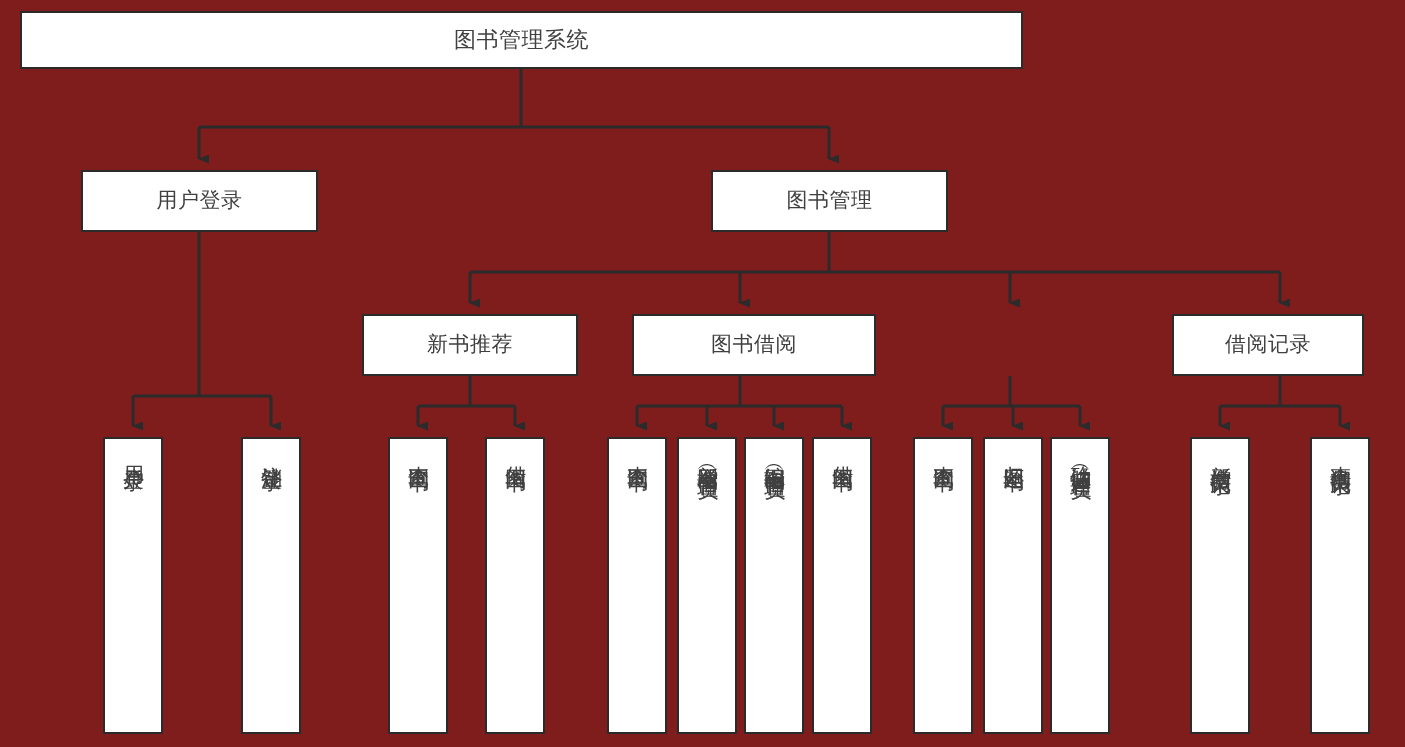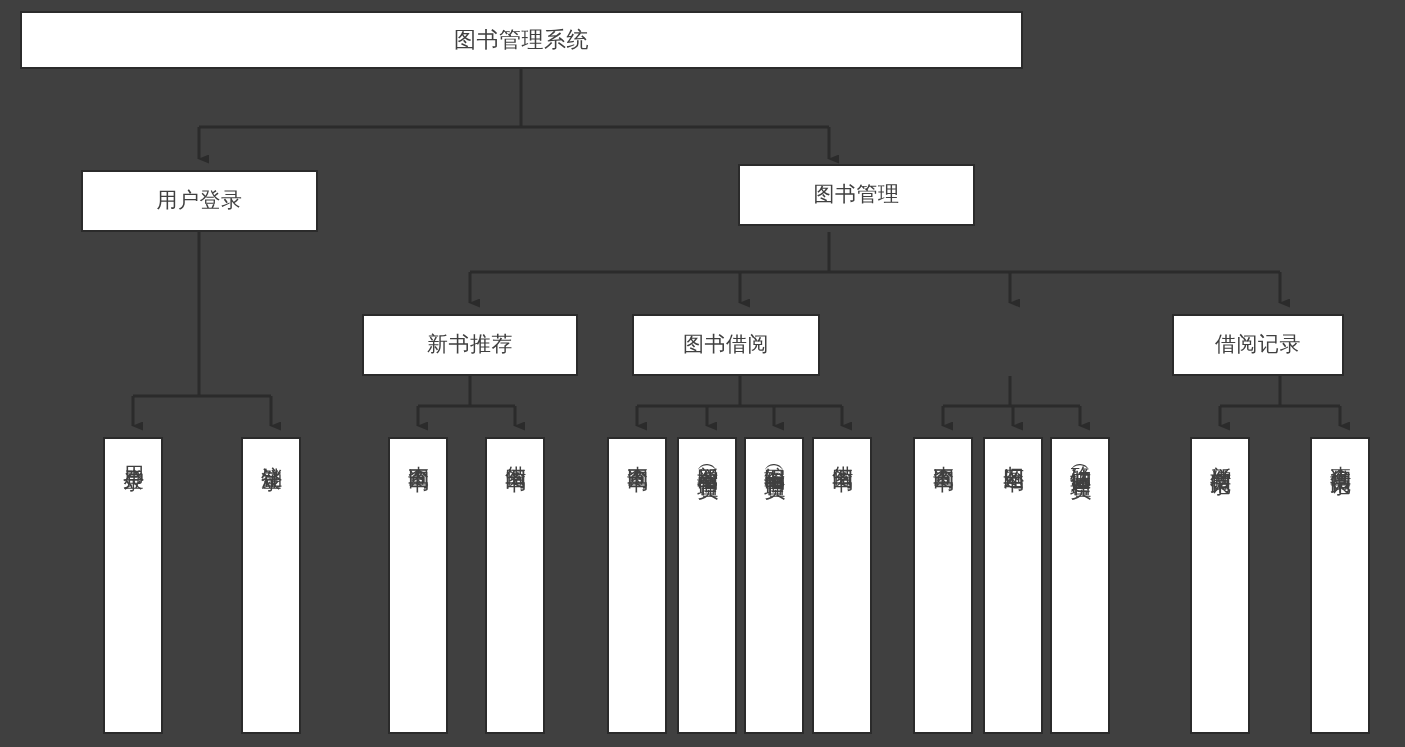--- a/index.html
+++ b/index.html
@@ -7,21 +7,21 @@
     padding: 0;
     background: #ffffff;
   }
   body {
     font-family: "DejaVu Sans", "Liberation Sans", sans-serif;
   }
   #canvas {
     position: relative;
     width: 1405px;
     height: 747px;
-    background: #404040;
+    background: #7f1d1d;
     overflow: hidden;
     text-decoration: underline;
   }
   #wires {
     position: absolute;
     left: 0;
     top: 0;
     width: 1405px;
     height: 747px;
   }
@@ -129,31 +129,31 @@
     </g>
   </svg>
 
   <div class="node horizontal root" style="left:20px; top:11px; width:1003px; height:58px;">
     <span class="node-label">图书管理系统</span>
   </div>
 
   <div class="node horizontal" style="left:81px; top:170px; width:237px; height:62px;">
     <span class="node-label">用户登录</span>
   </div>
-  <div class="node horizontal" style="left:711px; top:164px; width:237px; height:62px;margin-left:27px;">
+  <div class="node horizontal" style="left:711px; top:170px; width:237px; height:62px;">
     <span class="node-label">图书管理</span>
   </div>
 
   <div class="node horizontal" style="left:362px; top:314px; width:216px; height:62px;">
     <span class="node-label">新书推荐</span>
   </div>
-  <div class="node horizontal" style="left:632px; top:314px; width:188px; height:62px;">
+  <div class="node horizontal" style="left:632px; top:314px; width:244px; height:62px;">
     <span class="node-label">图书借阅</span>
   </div>
-  <div class="node horizontal" style="left:1172px; top:314px; width:172px; height:62px;">
+  <div class="node horizontal" style="left:1172px; top:314px; width:192px; height:62px;">
     <span class="node-label">借阅记录</span>
   </div>
 
   <div class="node vertical" style="left:103px; top:437px; width:60px; height:297px;">
     <span class="node-label">用户登录</span>
   </div>
   <div class="node vertical" style="left:241px; top:437px; width:60px; height:297px;">
     <span class="node-label">注销登录</span>
   </div>
 

